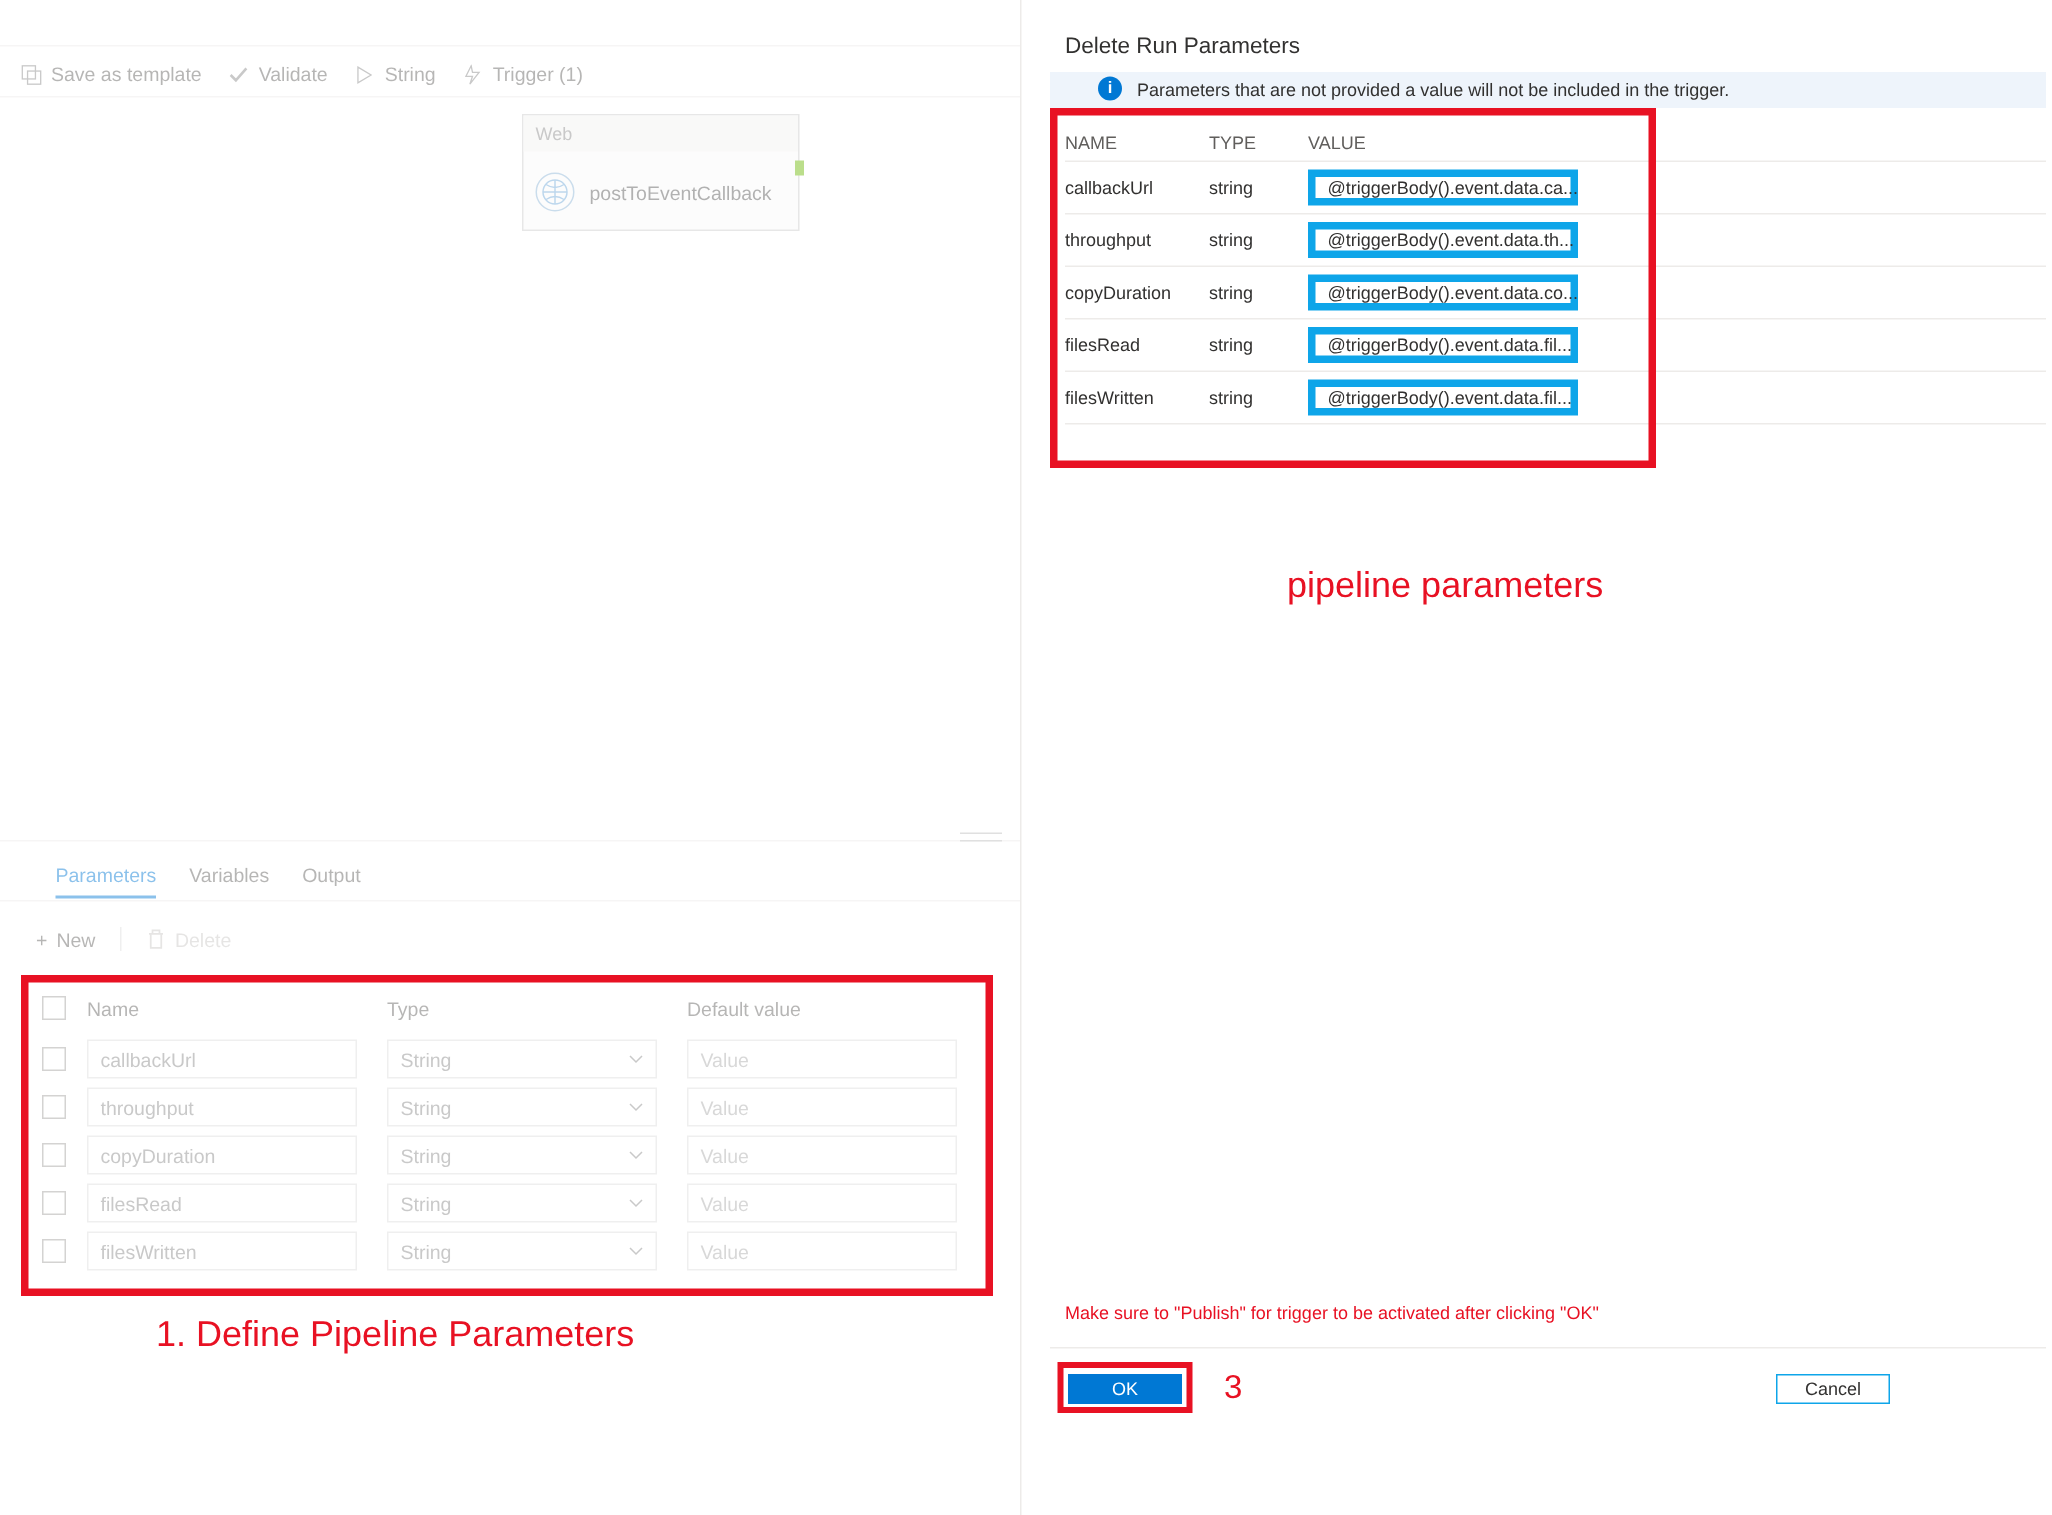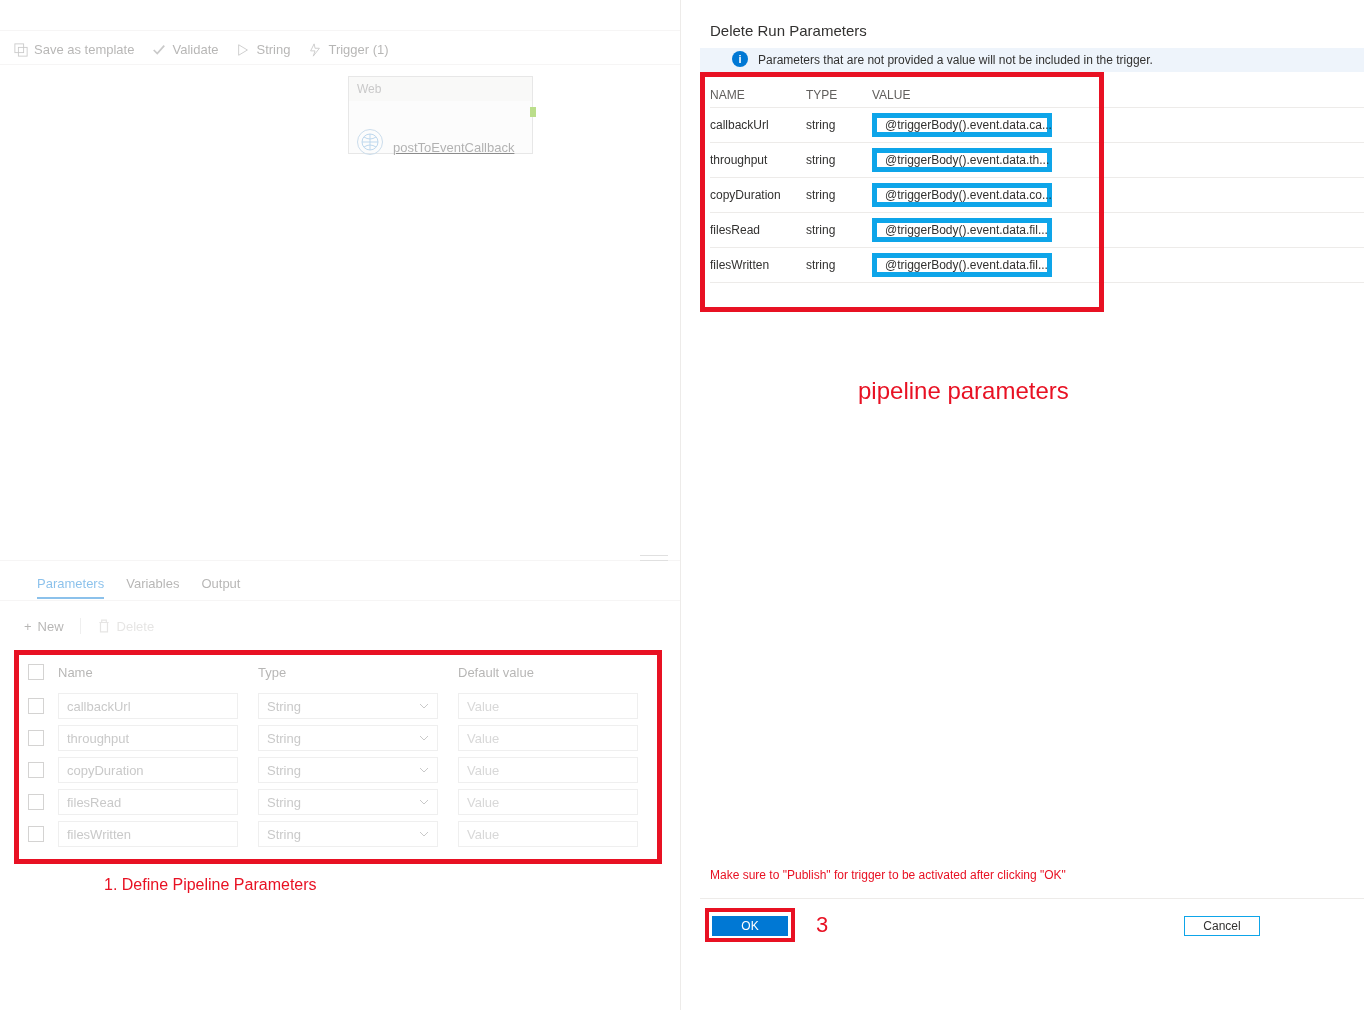--- a/index.html
+++ b/index.html
@@ -10,21 +10,21 @@
   
   .toolbar { position: absolute; left: 14px; top: 42px; display: flex; gap: 18px; align-items: center; font-size: 13px; color: #605e5c; }
   .toolbar-item { display: flex; align-items: center; gap: 6px; cursor: pointer; }
   .toolbar-item svg { width: 14px; height: 14px; }
   
   .toolbar-border { position: absolute; left: 0; top: 30px; width: 680px; height: 1px; background: #edebe9; }
   .toolbar-border2 { position: absolute; left: 0; top: 64px; width: 680px; height: 1px; background: #edebe9; }
   
   .canvas-node { position: absolute; left: 348px; top: 76px; width: 185px; height: 78px; border: 1px solid #ccc; background: #fafafa; }
   .canvas-node-header { height: 24px; background: #f3f2f1; padding-left: 8px; font-size: 12px; color: #888; display: flex; align-items: center; }
-  .canvas-node-body { display: flex; align-items: flex-end; height: 54px; padding-left: 8px; gap: 10px; text-decoration: underline; }
+  .canvas-node-body { display: flex; align-items: center; height: 54px; padding-left: 8px; gap: 10px; }
   .globe-icon { width: 26px; height: 26px; border-radius: 50%; border: 1px solid #8cb4d6; display:flex;align-items:center;justify-content:center; color:#6fa8d8;}
   .canvas-node-label { font-size: 13px; color: #555; }
   .node-green { position: absolute; right: -4px; top: 30px; width: 6px; height: 10px; background: #6bb700; }
   
   .splitter { position: absolute; left: 0; top: 560px; width: 680px; height: 1px; background: #edebe9; }
   .splitter-handle { position:absolute; left:640px; top:555px; width:28px; height:6px; border-top:1px solid #bbb; border-bottom:1px solid #bbb;}
   
   .tabs { position: absolute; left: 4px; top: 576px; display: flex; gap: 22px; font-size: 13px; color: #605e5c; margin-left: 33px; }
   .tab-active { color: #0078d4; border-bottom: 2px solid #0078d4; padding-bottom: 6px; }
   .tabs-border { position:absolute; left:0; top:600px; width:680px; height:1px; background:#edebe9;}
@@ -43,21 +43,21 @@
   .ph-default { width: 190px; }
   .param-row { display: flex; align-items: center; height: 32px; }
   .checkbox { width: 16px; height: 16px; border: 1px solid #a19f9d; background:#fff;}
   .pr-check { width: 30px; }
   .pr-name input, .pr-default input { width: 180px; height: 26px; border: 1px solid #ddd; padding: 0 8px; font-size: 13px; color: #888; background:#fff;}
   .pr-name { width: 200px; }
   .pr-type { width: 200px; position: relative; }
   .pr-type .select { width: 180px; height: 26px; border: 1px solid #ddd; padding: 0 8px; font-size: 13px; color: #888; display:flex; align-items:center; justify-content:space-between; background:#fff;}
   .pr-default { width: 190px; }
   
-  .annotation-1 { position: absolute; left: 104px; top: 876px; font-size: 16px; color: #e81123; }
+  .annotation-1 { position: absolute; left: 104px; top: 876px; font-size: 24px; color: #e81123; }
   .panel-border-left { position:absolute; left:680px; top:0; width:1px; height:1010px; background:#edebe9;}
   
   .panel-title { position: absolute; left: 710px; top: 22px; font-size: 15px; color: #323130; }
   
   .info-bar { position: absolute; left: 700px; top: 48px; width: 664px; height: 24px; background: #eef4fb; display: flex; align-items: center; padding-left: 34px; font-size: 12px; color: #323130; }
   .info-icon { position: absolute; left: 732px; top: 51px; width: 16px; height: 16px; border-radius: 50%; background: #0078d4; color: #fff; font-size: 11px; font-weight: bold; display:flex;align-items:center; justify-content:center;}
   
   .red-box-2 { position: absolute; left: 700px; top: 72px; width: 404px; height: 240px; border: 5px solid #e81123; }
   
   .trigger-table { position: absolute; left: 710px; top: 82px; width: 654px; font-size: 12px; }

